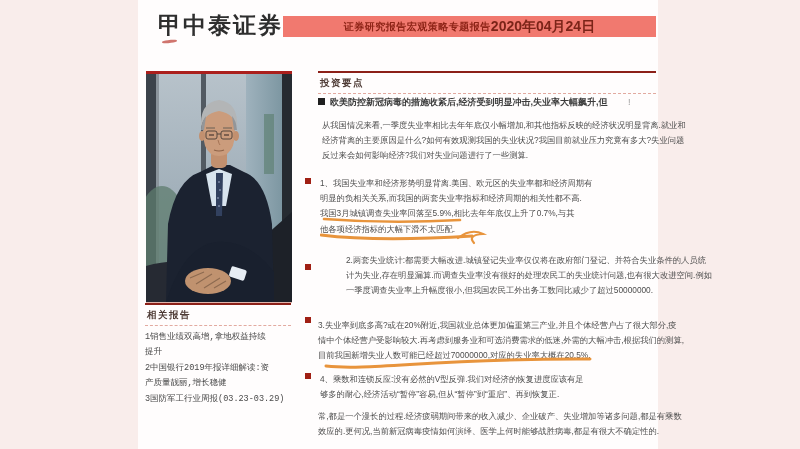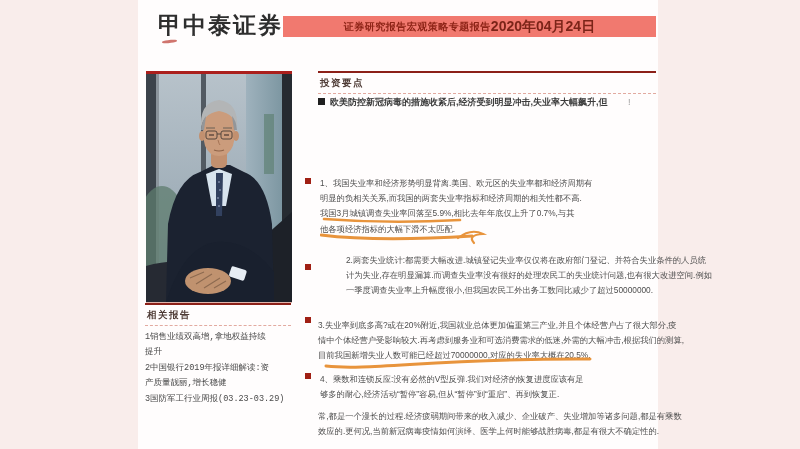--- a/index.html
+++ b/index.html
@@ -140,20 +140,23 @@
   <div class="main">
     <div class="rule"></div>
     <div class="sec-header">投资要点</div>
 
     <div class="lead">
       <span class="lead-bullet"></span>
       <span class="lead-text">欧美防控新冠病毒的措施收紧后,经济受到明显冲击,失业率大幅飙升,但</span>
     </div>
     <span class="ink-mark">!</span>
 
+    <div class="para p-intro">从我国情况来看,一季度失业率相比去年年底仅小幅增加,和其他指标反映的经济状况明显背离.就业和
+经济背离的主要原因是什么?如何有效观测我国的失业状况?我国目前就业压力究竟有多大?失业问题
+反过来会如何影响经济?我们对失业问题进行了一些测算.</div>
 
     <span class="sq-bullet sq-1"></span>
     <div class="para p-1">1、我国失业率和经济形势明显背离.美国、欧元区的失业率都和经济周期有
 明显的负相关关系,而我国的两套失业率指标和经济周期的相关性都不高.
 我国3月城镇调查失业率回落至5.9%,相比去年年底仅上升了0.7%,与其
 他各项经济指标的大幅下滑不太匹配.</div>
     <svg class="deco deco-p1" width="300" height="75">
       <path d="M4,43 Q70,48 140,44" stroke="#e8943c" stroke-width="2.6" fill="none" stroke-linecap="round"></path>
       <path d="M1,59 C50,65 105,63 152,60" stroke="#e8943c" stroke-width="2.8" fill="none" stroke-linecap="round"></path>
       <path d="M138,62 q13,-10 25,-4 q-16,1 -9,9" stroke="#e8943c" stroke-width="2.2" fill="none" stroke-linecap="round"></path>

